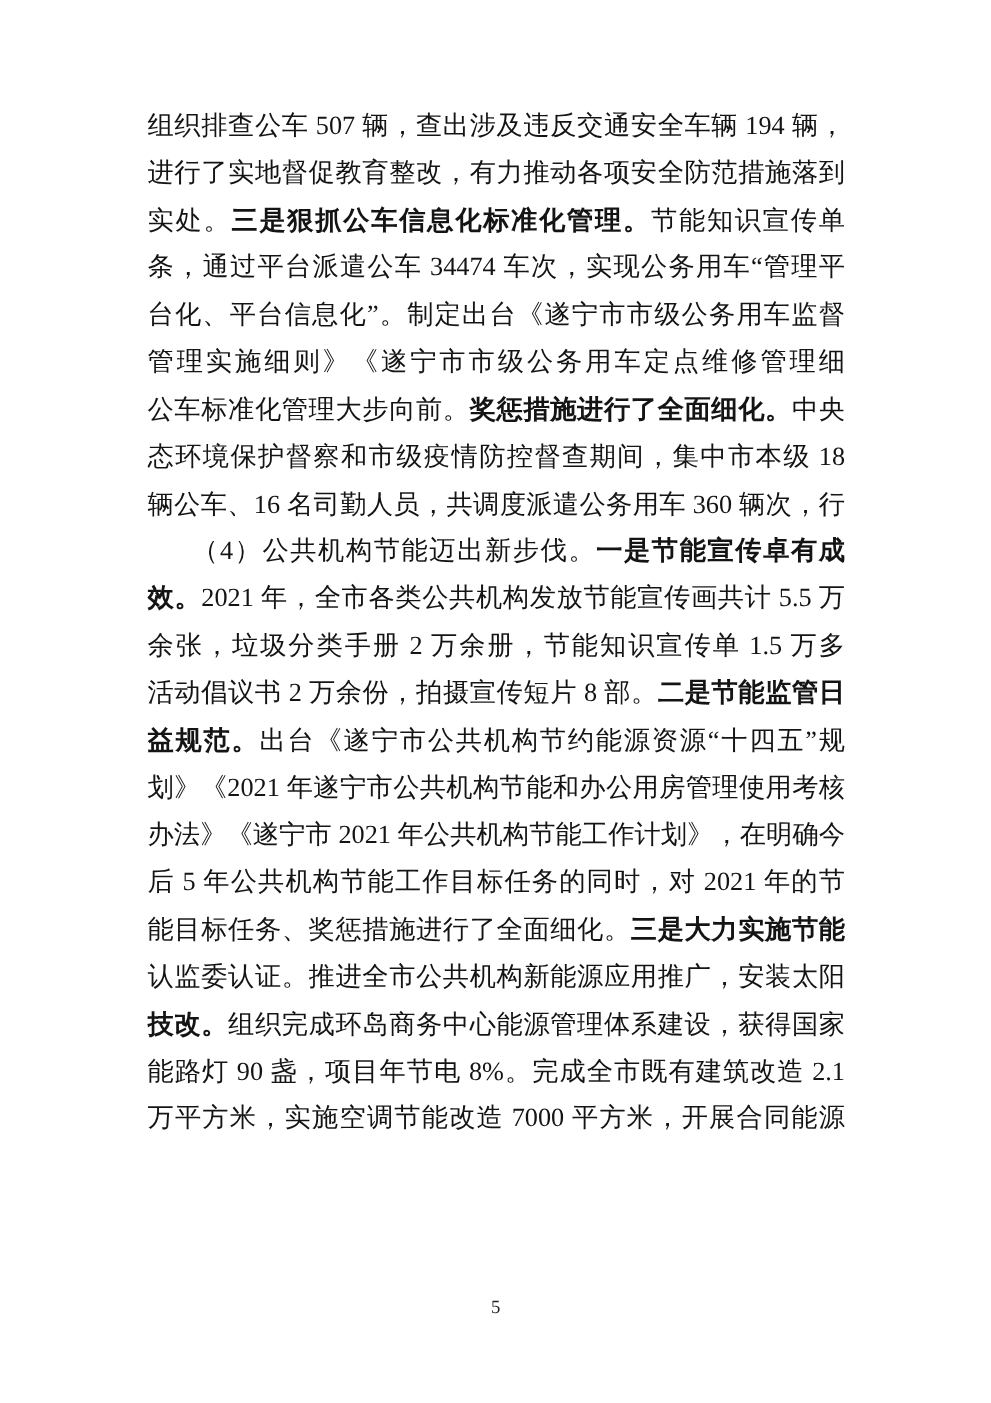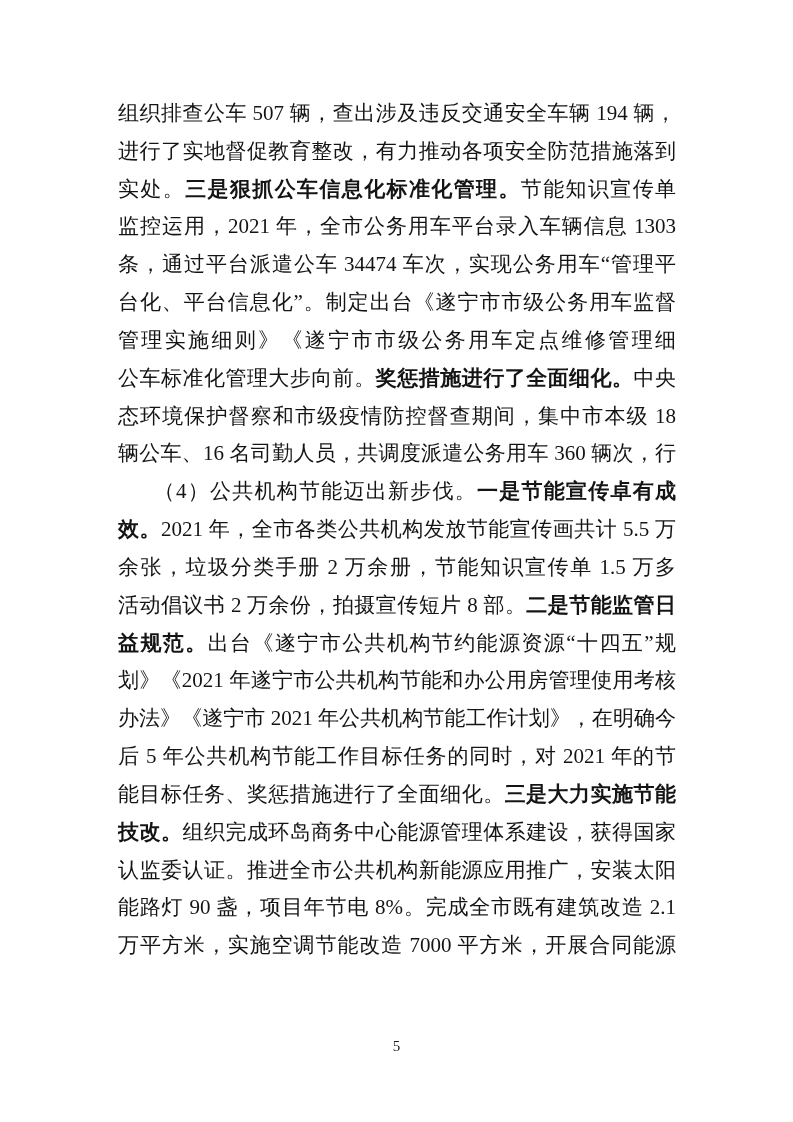--- a/index.html
+++ b/index.html
@@ -12,21 +12,21 @@
     width: 793px;
     height: 1122px;
     background: #ffffff;
     overflow: hidden;
     font-family: "Liberation Serif", "DejaVu Serif", serif;
     color: #141414;
   }
   .text-block {
     position: absolute;
     left: 118px;
-    top: 95px;
+    top: 82px;
     width: 558px;
     font-size: 21px;
   }
   .line {
     height: 37.83px;
     line-height: 37.83px;
     text-align: justify;
     overflow: hidden;
   }
   .line::after {
@@ -61,35 +61,34 @@
   }
 </style>
 </head>
 <body>
 
 <div class="page">
   <div class="text-block">
       <div class="line"><span>组织排查公车 507 辆，查出涉及违反交通安全车辆 194 辆，</span></div>
       <div class="line"><span>进行了实地督促教育整改，有力推动各项安全防范措施落到</span></div>
       <div class="line"><span>实处。</span><span class="bold">三是狠抓公车信息化标准化管理。</span><span>节能知识宣传单</span></div>
-      <div class="line"><span>监控运用，2021 年，全市公务用车平台录入车辆信息 1303</span></div>
       <div class="line"><span>条，通过平台派遣公车 34474 车次，实现公务用车“管理平</span></div>
       <div class="line"><span>台化、平台信息化”。制定出台《遂宁市市级公务用车监督</span></div>
       <div class="line"><span>管理实施细则》《遂宁市市级公务用车定点维修管理细则》，</span></div>
       <div class="line"><span>公车标准化管理大步向前。</span><span class="bold">奖惩措施进行了全面细化。</span><span>中央生</span></div>
       <div class="line"><span>态环境保护督察和市级疫情防控督查期间，集中市本级 18</span></div>
       <div class="line"><span>辆公车、16 名司勤人员，共调度派遣公务用车 360 辆次，行</span></div>
       <div class="line indent"><span>（4）公共机构节能迈出新步伐。</span><span class="bold">一是节能宣传卓有成</span></div>
       <div class="line"><span class="bold">效。</span><span>2021 年，全市各类公共机构发放节能宣传画共计 5.5 万</span></div>
       <div class="line"><span>余张，垃圾分类手册 2 万余册，节能知识宣传单 1.5 万多份，</span></div>
       <div class="line"><span>活动倡议书 2 万余份，拍摄宣传短片 8 部。</span><span class="bold">二是节能监管日</span></div>
       <div class="line"><span class="bold">益规范。</span><span>出台《遂宁市公共机构节约能源资源“十四五”规</span></div>
       <div class="line"><span>划》《2021 年遂宁市公共机构节能和办公用房管理使用考核</span></div>
       <div class="line"><span>办法》《遂宁市 2021 年公共机构节能工作计划》，在明确今</span></div>
       <div class="line"><span>后 5 年公共机构节能工作目标任务的同时，对 2021 年的节</span></div>
       <div class="line"><span>能目标任务、奖惩措施进行了全面细化。</span><span class="bold">三是大力实施节能</span></div>
+      <div class="line"><span>认监委认证。推进全市公共机构新能源应用推广，安装太阳</span></div>
       <div class="line"><span class="bold">技改。</span><span>组织完成环岛商务中心能源管理体系建设，获得国家</span></div>
-      <div class="line"><span>认监委认证。推进全市公共机构新能源应用推广，安装太阳</span></div>
       <div class="line"><span>能路灯 90 盏，项目年节电 8%。完成全市既有建筑改造 2.1</span></div>
       <div class="line"><span>万平方米，实施空调节能改造 7000 平方米，开展合同能源</span></div>
     </div>
   <div class="page-number">5</div>
 </div>
 
 </body></html>

